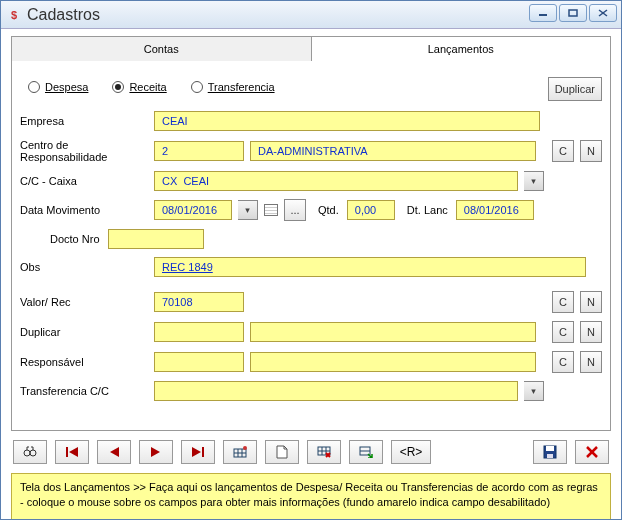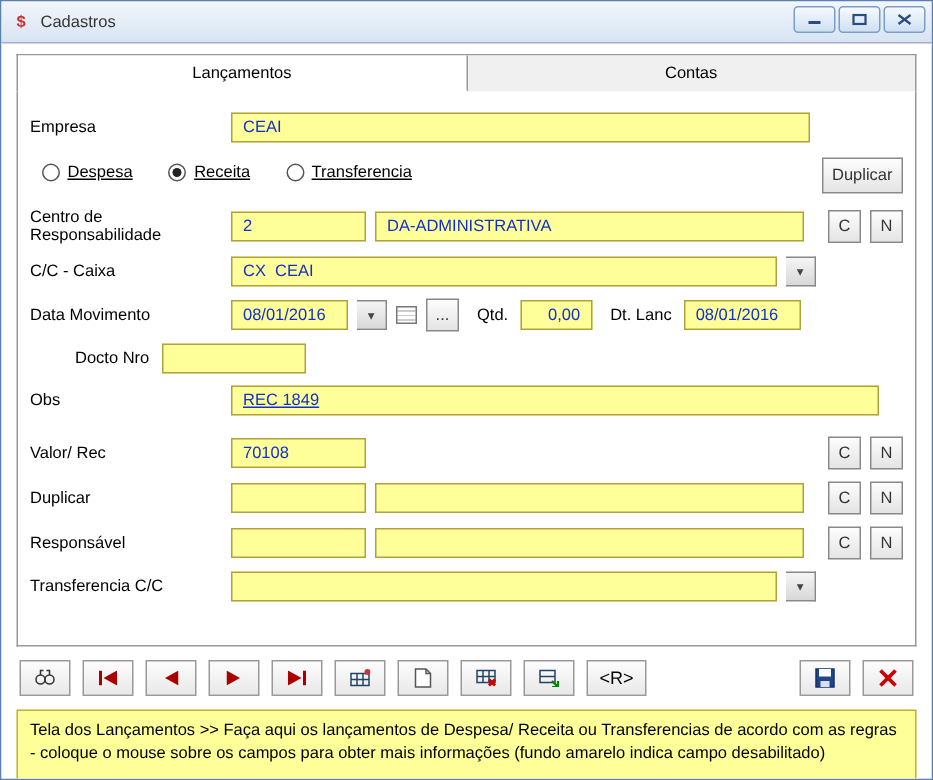--- a/index.html
+++ b/index.html
@@ -22,21 +22,21 @@
   .titlebar {
     height: 28px;
     background: linear-gradient(#f2f6fc, #d7e4f2);
     border-bottom: 1px solid #aac;
     display: flex;
     align-items: center;
     padding: 0 6px;
     position: relative;
   }
   .titlebar .icon { width:14px; height:14px; margin-right:6px; display:flex; align-items:center; justify-content:center; color:#c33; font-weight:bold; }
-  .titlebar .title { color:#333; font-size:11px;text-align:center; }
+  .titlebar .title { color:#333; font-size:16px;text-align:center; }
   .win-buttons { position:absolute; right:4px; top:3px; display:flex; gap:2px; }
   .win-btn {
     width:28px; height:18px; background:linear-gradient(#f5faff,#cfe0f2);
     border:1px solid #7a9ec9; border-radius:3px; display:flex; align-items:center; justify-content:center;
     font-size:10px; color:#2a4d80; cursor:pointer;
   }
   .content {
     padding: 6px 10px 4px 10px;
     height: calc(100% - 28px);
     background: #fff;
@@ -63,21 +63,21 @@
   }
   .row { display:flex; align-items:center; margin-bottom:8px; gap:6px; }
   .lbl { width:128px; color:#000; }
   .lbl.sm { width:auto; margin-left:6px; margin-right:2px; }
   .yinput {
     background:#ffff99; border:1px solid #b0a040; height:20px;
     color:#1030d0; padding:0 5px; font-size:11px;
     display:flex; align-items:center;
   }
   .yinput input { background:transparent; border:none; width:100%; color:#1030d0; font-size:11px; outline:none; }
-  .yinput.num input { text-align:right; }
+  .yinput.num input { }
   .radio-group {
     margin-top:6px; margin-bottom:10px;
     display:flex; align-items:center; gap:24px; padding-left:8px;
   }
   .radio-item { display:flex; align-items:center; gap:5px; cursor:pointer; }
   .radio-dot { width:12px; height:12px; border:1px solid #555; border-radius:50%; display:flex; align-items:center; justify-content:center; background:#fff;}
   .radio-dot.checked::after{ content:""; width:6px; height:6px; background:#222; border-radius:50%;}
   .radio-lbl { text-decoration:underline; }
   .btn {
     background:linear-gradient(#fdfdfd,#e4e4e4); border:1px solid #888; height:22px;
@@ -128,49 +128,49 @@
         <svg width="10" height="8">
             <line x1="1" y1="1" x2="9" y2="7" stroke="#2a4d80" stroke-width="1.5"></line>
             <line x1="9" y1="1" x2="1" y2="7" stroke="#2a4d80" stroke-width="1.5"></line>
           </svg>
       </div>
     </div>
   </div>
 
   <div class="content">
     <div class="tabs">
+      <div class="tab">Contas</div>
       <div class="tab active">Lançamentos</div>
-      <div class="tab">Contas</div>
     </div>
 
     <div class="pane">
-
-      <div class="row">
-        <div class="lbl">Empresa</div>
-        <div class="yinput" style="width:386px;">
-          <input value="CEAI" style="">
-        </div>
-      </div>
 
       <div class="row" style="justify-content:space-between;">
         <div class="radio-group">
           <div class="radio-item">
             <span class="radio-dot"></span>
             <span class="radio-lbl">Despesa</span>
           </div>
           <div class="radio-item">
             <span class="radio-dot checked"></span>
             <span class="radio-lbl">Receita</span>
           </div>
           <div class="radio-item">
             <span class="radio-dot"></span>
             <span class="radio-lbl">Transferencia</span>
           </div>
         </div>
         <div class="btn" style="height:24px;">Duplicar</div>
+      </div>
+
+      <div class="row">
+        <div class="lbl">Empresa</div>
+        <div class="yinput" style="width:386px;">
+          <input value="CEAI" style="">
+        </div>
       </div>
 
       <div class="row">
         <div class="lbl" style="line-height:1.1">Centro de Responsabilidade</div>
         <div class="yinput" style="width:90px;">
             <input value="2" style="">
           </div>
         <div class="yinput" style="width:286px;">
             <input value="DA-ADMINISTRATIVA" style="">
           </div>

